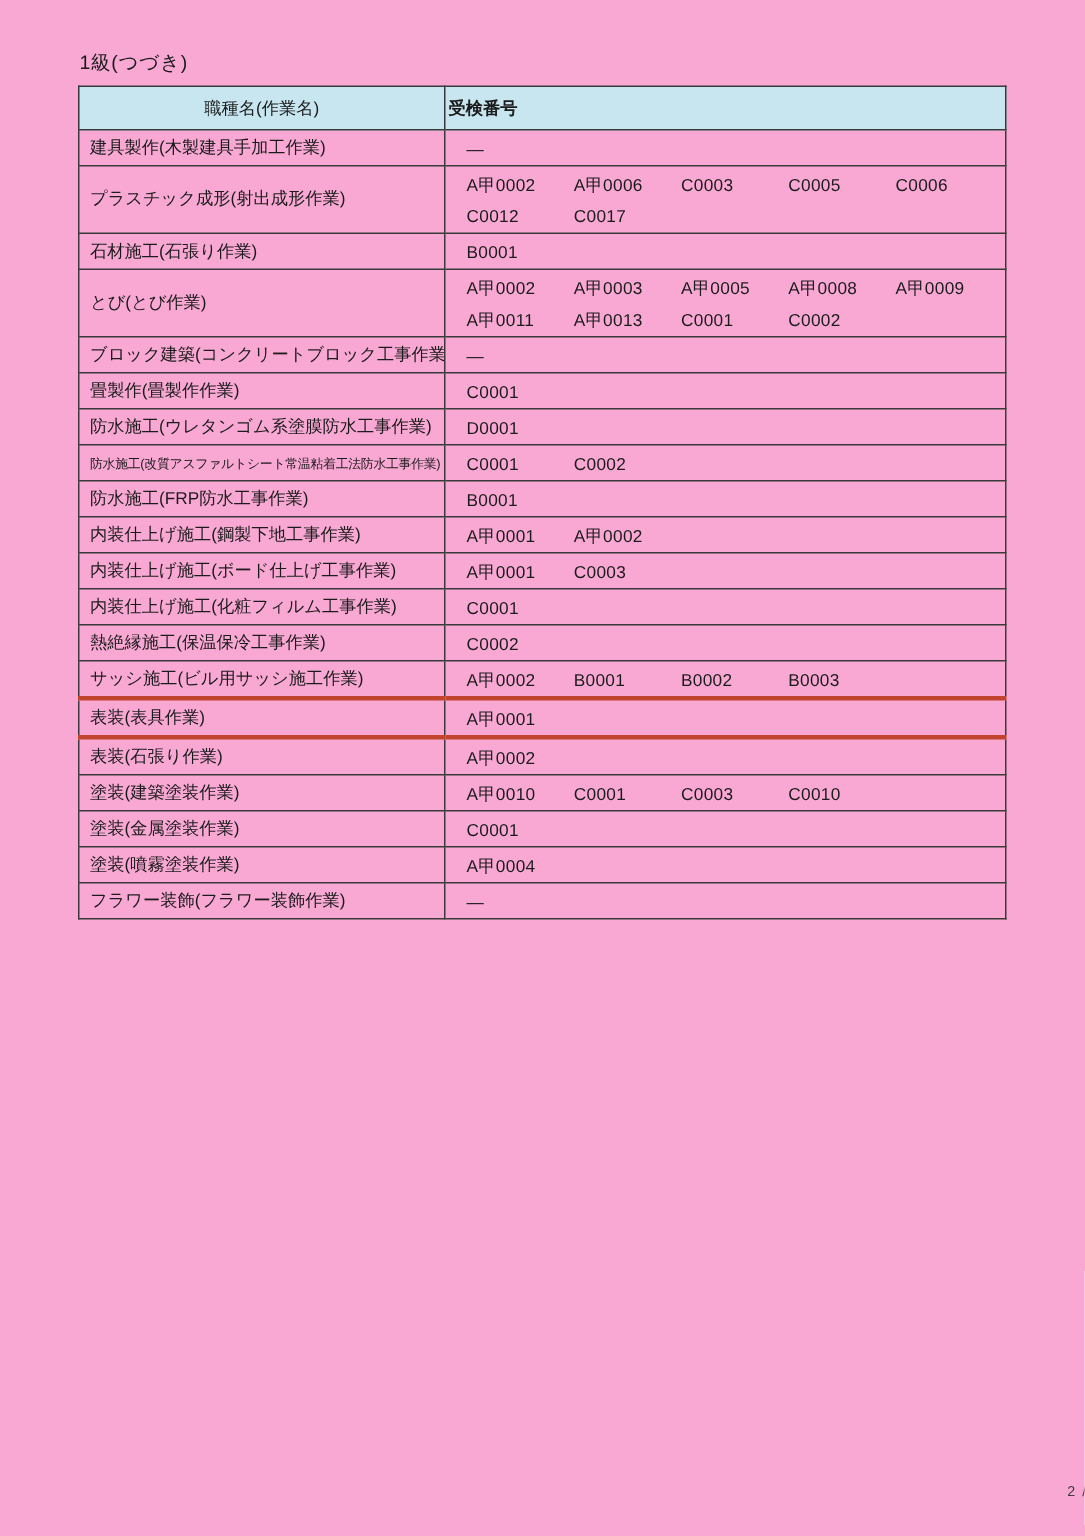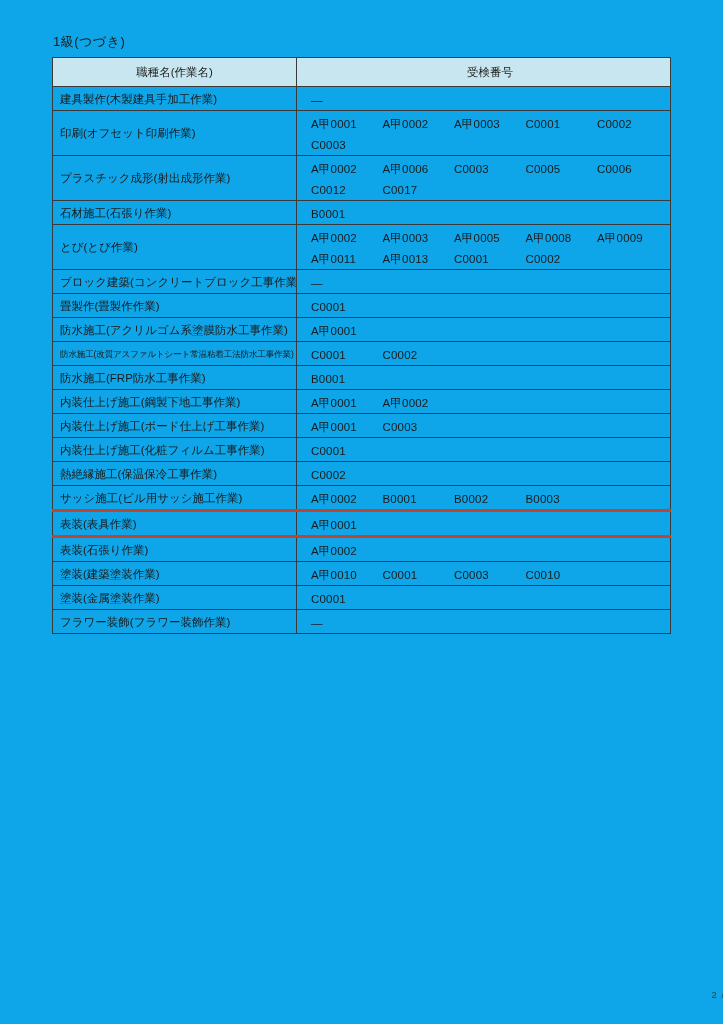--- a/index.html
+++ b/index.html
@@ -13,21 +13,21 @@
   body {
     width: 723px; height: 1024px;
     background: #ffffff;
     font-family: "Liberation Sans", "DejaVu Sans", sans-serif;
     color: var(--text);
   }
   .page {
     position: relative;
     width: 723px; height: 1024px;
     padding: 33px 52px 0 52px;
-    background: #0ea5e9;
+    background: #f9a8d4;
   }
   .page-title {
     font-size: 13px;
     font-weight: normal;
     margin: 0 0 6px 1px;
     letter-spacing: 0.5px;
   }
   table.exam-table {
     border-collapse: collapse;
     table-layout: fixed;
@@ -40,21 +40,21 @@
     vertical-align: middle;
   }
   thead th {
     background: var(--header-bg);
     height: 29px;
     font-size: 11.5px;
     font-weight: normal;
     border-bottom: 1.5px solid var(--border);
   }
   thead th.col-job  { text-align: center; }
-  thead th.col-nums { text-align: center; padding-left: 14px; }
+  thead th.col-nums { text-align: left; padding-left: 2px; font-weight: bold; }
   td.job {
     font-size: 11.5px;
     padding: 2px 6px 2px 7px;
     height: 23px;
     line-height: 14px;
     white-space: nowrap;
     overflow: hidden;
   }
   td.job.small { font-size: 8.6px; letter-spacing: -0.2px; margin-top: 39px; }
   td.nums { padding: 1px 0 1px 14px; }
@@ -102,27 +102,20 @@
       </tr>
     </thead>
     <tbody>
         <tr>
           <td class="job">建具製作(木製建具手加工作業)</td>
           <td class="nums">
             <div class="num-line"><span class="num">—</span></div>
           </td>
         </tr>
         <tr>
-          <td class="job">印刷(オフセット印刷作業)</td>
-          <td class="nums">
-            <div class="num-line"><span class="num">A甲0001</span><span class="num">A甲0002</span><span class="num">A甲0003</span><span class="num">C0001</span><span class="num">C0002</span></div>
-            <div class="num-line"><span class="num">C0003</span></div>
-          </td>
-        </tr>
-        <tr>
           <td class="job">プラスチック成形(射出成形作業)</td>
           <td class="nums">
             <div class="num-line"><span class="num">A甲0002</span><span class="num">A甲0006</span><span class="num">C0003</span><span class="num">C0005</span><span class="num">C0006</span></div>
             <div class="num-line"><span class="num">C0012</span><span class="num">C0017</span></div>
           </td>
         </tr>
         <tr>
           <td class="job">石材施工(石張り作業)</td>
           <td class="nums">
             <div class="num-line"><span class="num">B0001</span></div>
@@ -141,23 +134,23 @@
             <div class="num-line"><span class="num">—</span></div>
           </td>
         </tr>
         <tr>
           <td class="job">畳製作(畳製作作業)</td>
           <td class="nums">
             <div class="num-line"><span class="num">C0001</span></div>
           </td>
         </tr>
         <tr>
-          <td class="job">防水施工(アクリルゴム系塗膜防水工事作業)</td>
-          <td class="nums">
-            <div class="num-line"><span class="num">A甲0001</span></div>
+          <td class="job">防水施工(ウレタンゴム系塗膜防水工事作業)</td>
+          <td class="nums">
+            <div class="num-line"><span class="num">D0001</span></div>
           </td>
         </tr>
         <tr>
           <td class="job small">防水施工(改質アスファルトシート常温粘着工法防水工事作業)</td>
           <td class="nums">
             <div class="num-line"><span class="num">C0001</span><span class="num">C0002</span></div>
           </td>
         </tr>
         <tr>
           <td class="job">防水施工(FRP防水工事作業)</td>
@@ -213,20 +206,26 @@
             <div class="num-line"><span class="num">A甲0010</span><span class="num">C0001</span><span class="num">C0003</span><span class="num">C0010</span></div>
           </td>
         </tr>
         <tr>
           <td class="job">塗装(金属塗装作業)</td>
           <td class="nums">
             <div class="num-line"><span class="num">C0001</span></div>
           </td>
         </tr>
         <tr>
+          <td class="job">塗装(噴霧塗装作業)</td>
+          <td class="nums">
+            <div class="num-line"><span class="num">A甲0004</span></div>
+          </td>
+        </tr>
+        <tr>
           <td class="job">フラワー装飾(フラワー装飾作業)</td>
           <td class="nums">
             <div class="num-line"><span class="num">—</span></div>
           </td>
         </tr>
       </tbody>
   </table>
 
   <div class="page-footer">2 / 5</div>
 </div>

